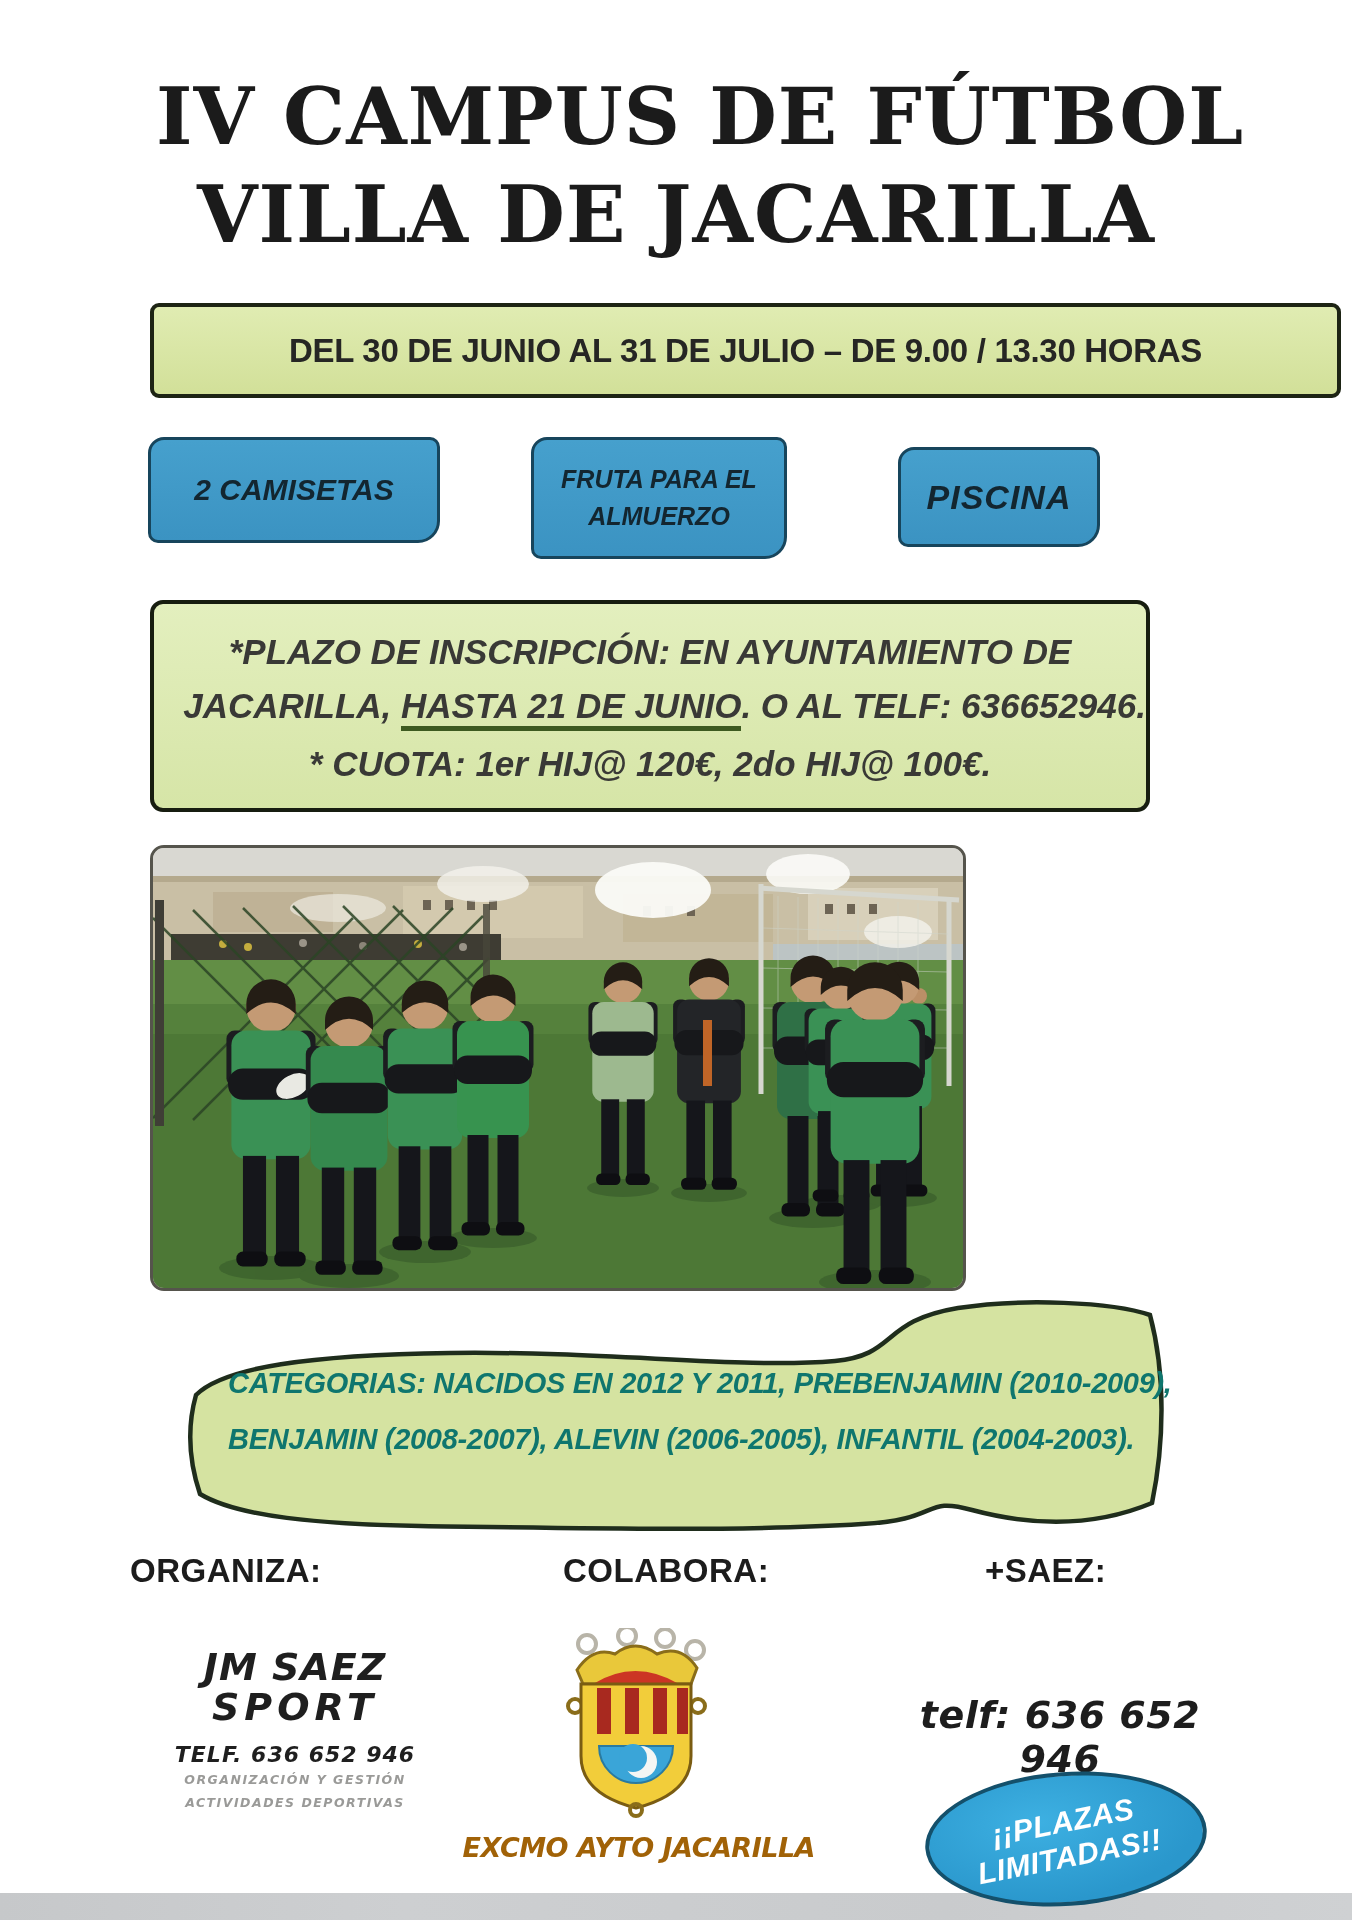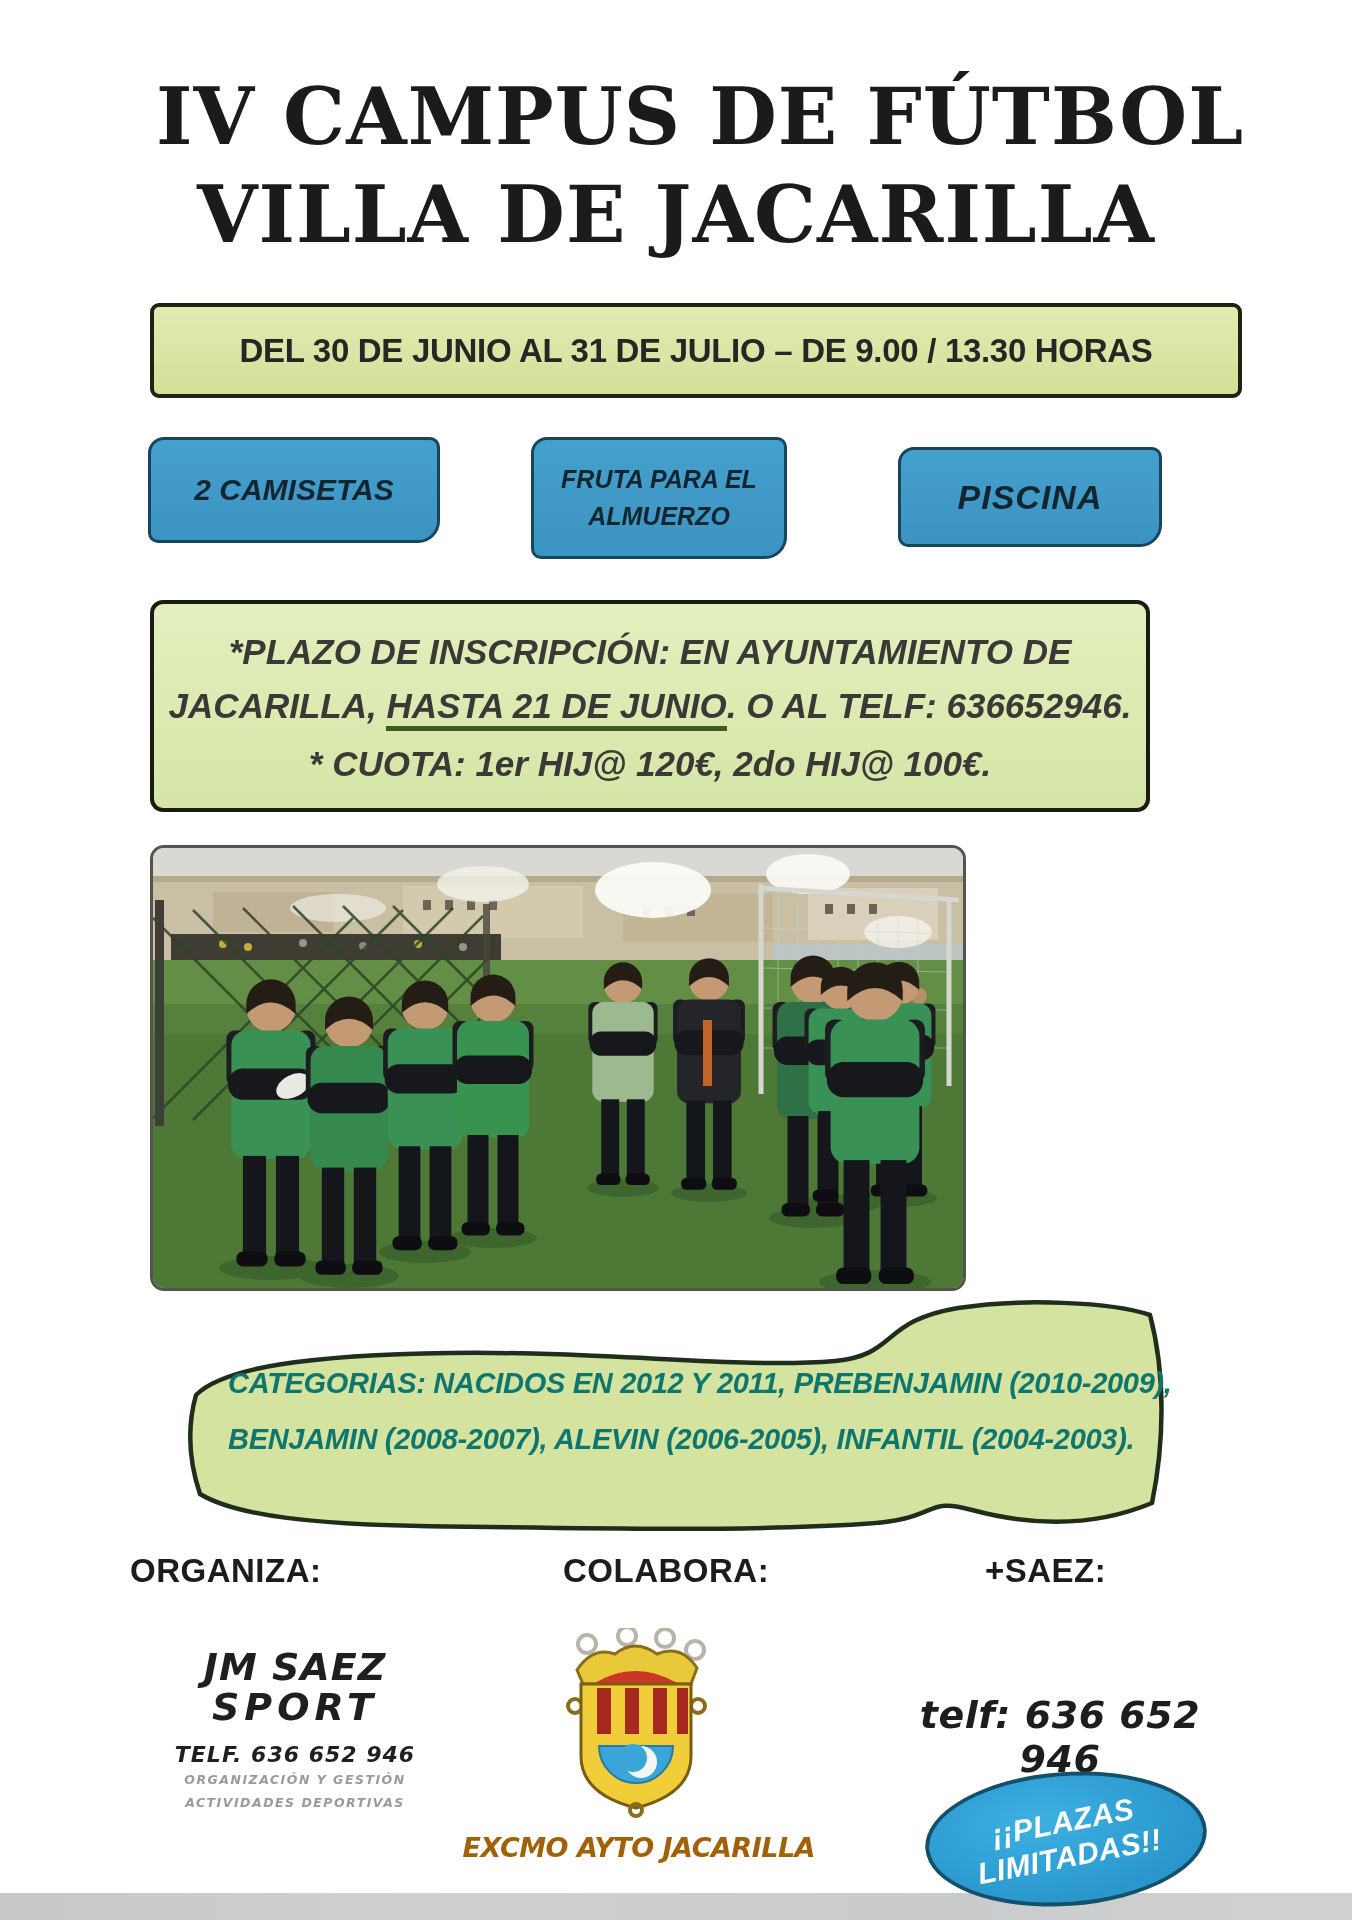--- a/index.html
+++ b/index.html
@@ -17,21 +17,21 @@
     left:0;width:1352px;text-align:center;
     font-family:"DejaVu Serif", serif;
     font-weight:bold;color:#1b1b1b;
     font-size:78px;line-height:1;letter-spacing:1px;
   }
   .title1{top:78px;padding-left:24px;}
   .title2{top:176px;}
 
   
   .banner{
-    left:150px;top:303px;width:1092px;height:95px;
+    left:150px;top:303px;width:1191px;height:95px;
     background:linear-gradient(#e0ecb2,#d2e099);
     border:4px solid #1d2414;border-radius:9px;
     display:flex;align-items:center;justify-content:center;
     box-sizing:border-box;
   }
   .banner .txt{
     font-size:33px;font-weight:bold;color:#262624;letter-spacing:-0.3px;
   }
 
   
@@ -39,33 +39,33 @@
     background:linear-gradient(#46a0cd,#3b93c2);
     border:3px solid #17455c;
     border-radius:16px 10px 22px 10px;
     display:flex;flex-direction:column;align-items:center;justify-content:center;
     box-sizing:border-box;
     color:#132630;font-weight:bold;font-style:italic;
     text-align:center;
   }
   .bb1{left:148px;top:437px;width:292px;height:106px;font-size:30px;}
   .bb2{left:531px;top:437px;width:256px;height:122px;font-size:25px;line-height:1.5;}
-  .bb3{left:898px;top:447px;width:264px;height:100px;font-size:34px;letter-spacing:1px;}
+  .bb3{left:898px;top:447px;width:202px;height:100px;font-size:34px;letter-spacing:1px;}
 
   
   .inscription{
     left:150px;top:600px;width:1000px;height:212px;
     background:linear-gradient(#e3efbe,#d6e5a7);
     border:4px solid #171d10;border-radius:13px;
     box-sizing:border-box;
     text-align:center;color:#393936;
     font-weight:bold;font-style:italic;font-size:35px;
   }
   .inscription .l1{margin-top:28px;}
-  .inscription .l2{margin-top:14px;}
+  .inscription .l2{margin-top:14px;text-align:right;}
   .inscription .l3{margin-top:18px;}
   .underline{border-bottom:5px solid #3d5a20;padding-bottom:1px;}
 
   
   .photo{
     left:150px;top:845px;width:810px;height:440px;
     border:3px solid #55544c;border-radius:14px;
     overflow:hidden;background:#cfcfc9;
   }
   .photo svg{display:block;}

